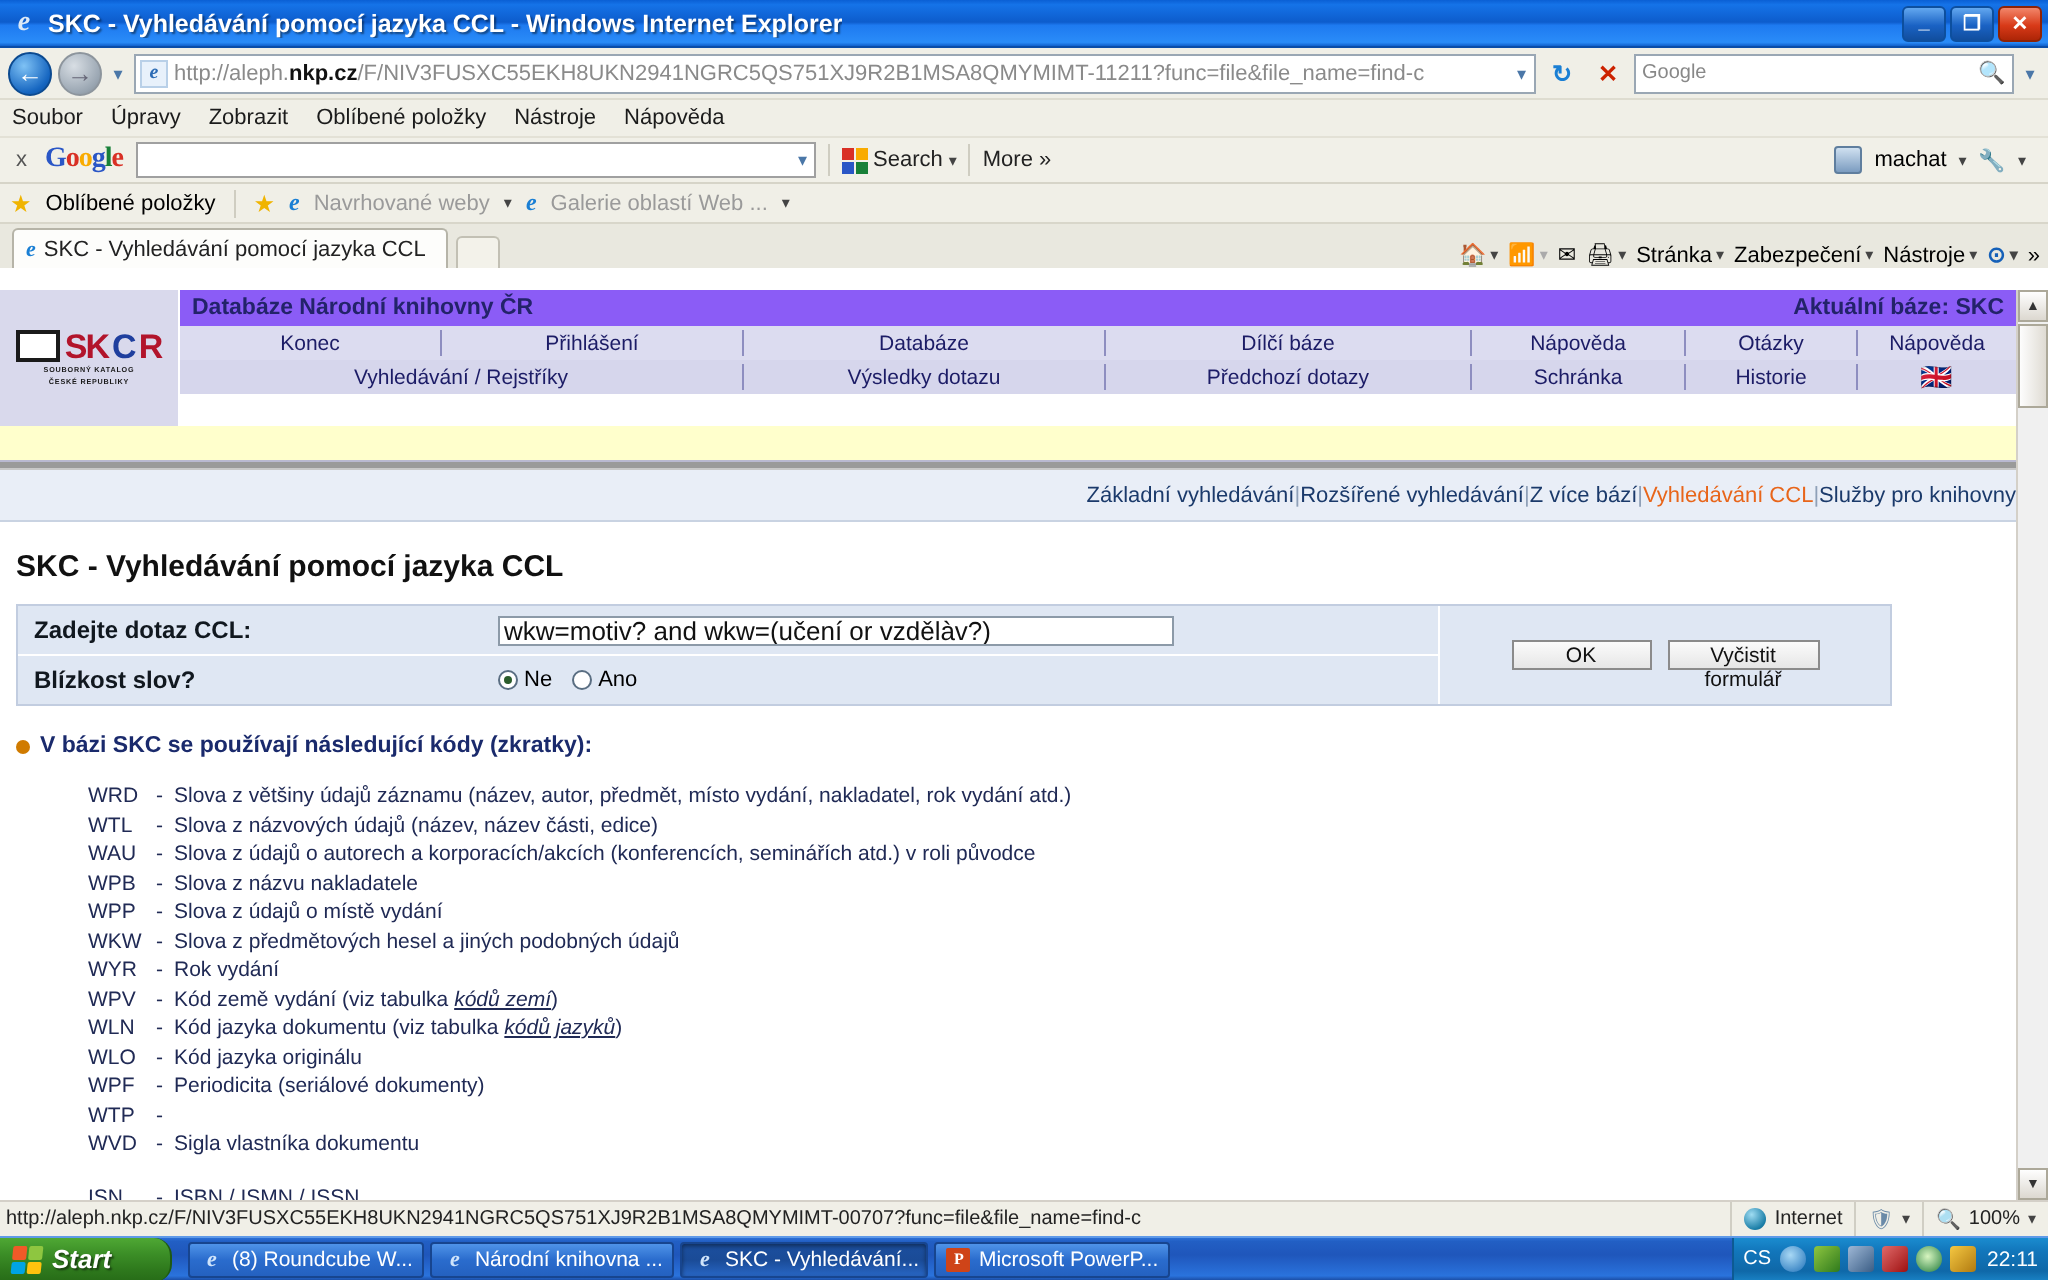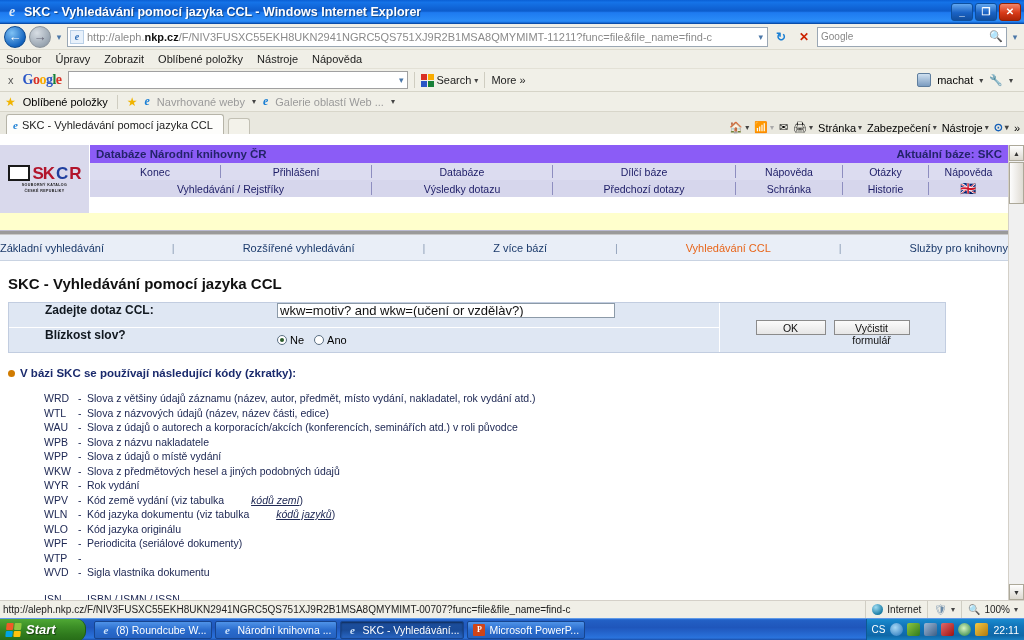--- a/index.html
+++ b/index.html
@@ -173,37 +173,37 @@
   }
   .navrow.alt { background:#d6d6ec; }
   .navcell { text-align:center; color:#1c1c66; white-space:nowrap; }
   .navdiv { width:1px; height:13px; background:#8e8ec0; }
   .yellowbar { height:18px; background:#ffffcc; border-bottom:1px solid #b9b9d0;}
   .grayline { height:3px; background:#9a9a9a; }
   .thinline { height:1px; background:#c8c8c8; }
 
   .subnav {
     height:26px; background:#e9eef7; display:flex; align-items:center;
-    justify-content:space-between; gap:10px; font-size:11px; color:#234; 
+    justify-content:flex-end; font-size:11px; color:#234; 
     border-bottom:1px solid #c9d3e2;
   }
   .subnav a { color:#1b3a6b; }
   .subnav .active { color:#e8651a; }
   .subnav .sep { color:#8fa0b8; }
 
   .h1 {
     font-size:15px; font-weight:bold; color:#111; padding:14px 0 10px 8px;
   }
 
   .formbox {
     margin: 0 0 0 8px; width: 938px; background:#dfe7f3; border:1px solid #c2cde0;
     display:flex;
   }
   .formleft { flex: 0 0 710px; }
-  .frow { display:flex; height:24px;padding-left:28px; }
+  .frow { display:flex; align-items:center; height:24px; }
   .frow .lbl { width:240px; font-size:12px; font-weight:bold; color:#11181f; padding-left:8px;}
   .fsep { height:1px; background:#ffffff; }
   .ccl-input {
     width: 338px; height:15px; background:#fff; border:1px solid #8c9aa8;
     font-size:13px; color:#111; padding:0 2px; font-family:"Liberation Sans",sans-serif;
     line-height:13px;
   }
   .radios { display:flex; align-items:center; gap:10px; font-size:11px;}
   .radio { display:flex; align-items:center; gap:3px;}
   .rdot { width:10px;height:10px;border-radius:50%;border:1px solid #5a6e82; background:#fff; position:relative;}
@@ -216,21 +216,21 @@
   .btn.ok{ width:70px; }
   .btn.clear{ width:76px; }
 
   .codes { padding: 14px 0 0 8px; }
   .codes-head { display:flex; align-items:center; gap:5px; font-size:11.5px; font-weight:bold; color:#1a2a6c;}
   .bullet { width:7px;height:7px;border-radius:50%;background:#d07b00; display:inline-block;}
   .code-list { margin-top:12px; padding-left:36px; }
   .code-line { display:flex; font-size:10.5px; color:#202a55; line-height:14.5px; }
   .code-key { width:34px; font-weight:normal; }
   .code-dash { width:9px; }
-  .code-desc i { font-style:italic; text-decoration:underline;margin-left:24px; }
+  .code-desc i { font-style:italic; text-decoration:underline; }
   .code-gap { height:12px; }
 
   
   .statusbar {
     position:absolute; left:0; top:600px; width:1024px; height:18px;
     background:#f0efe7; border-top:1px solid #d4d0c8;
     display:flex; align-items:center; font-size:10px; color:#222;
   }
   .statusbar .sturl { padding-left:3px; white-space:nowrap; overflow:hidden; flex:1 1 auto;}
   .stcell { border-left:1px solid #d0cec4; height:18px; display:flex; align-items:center; padding:0 6px; gap:4px;}

